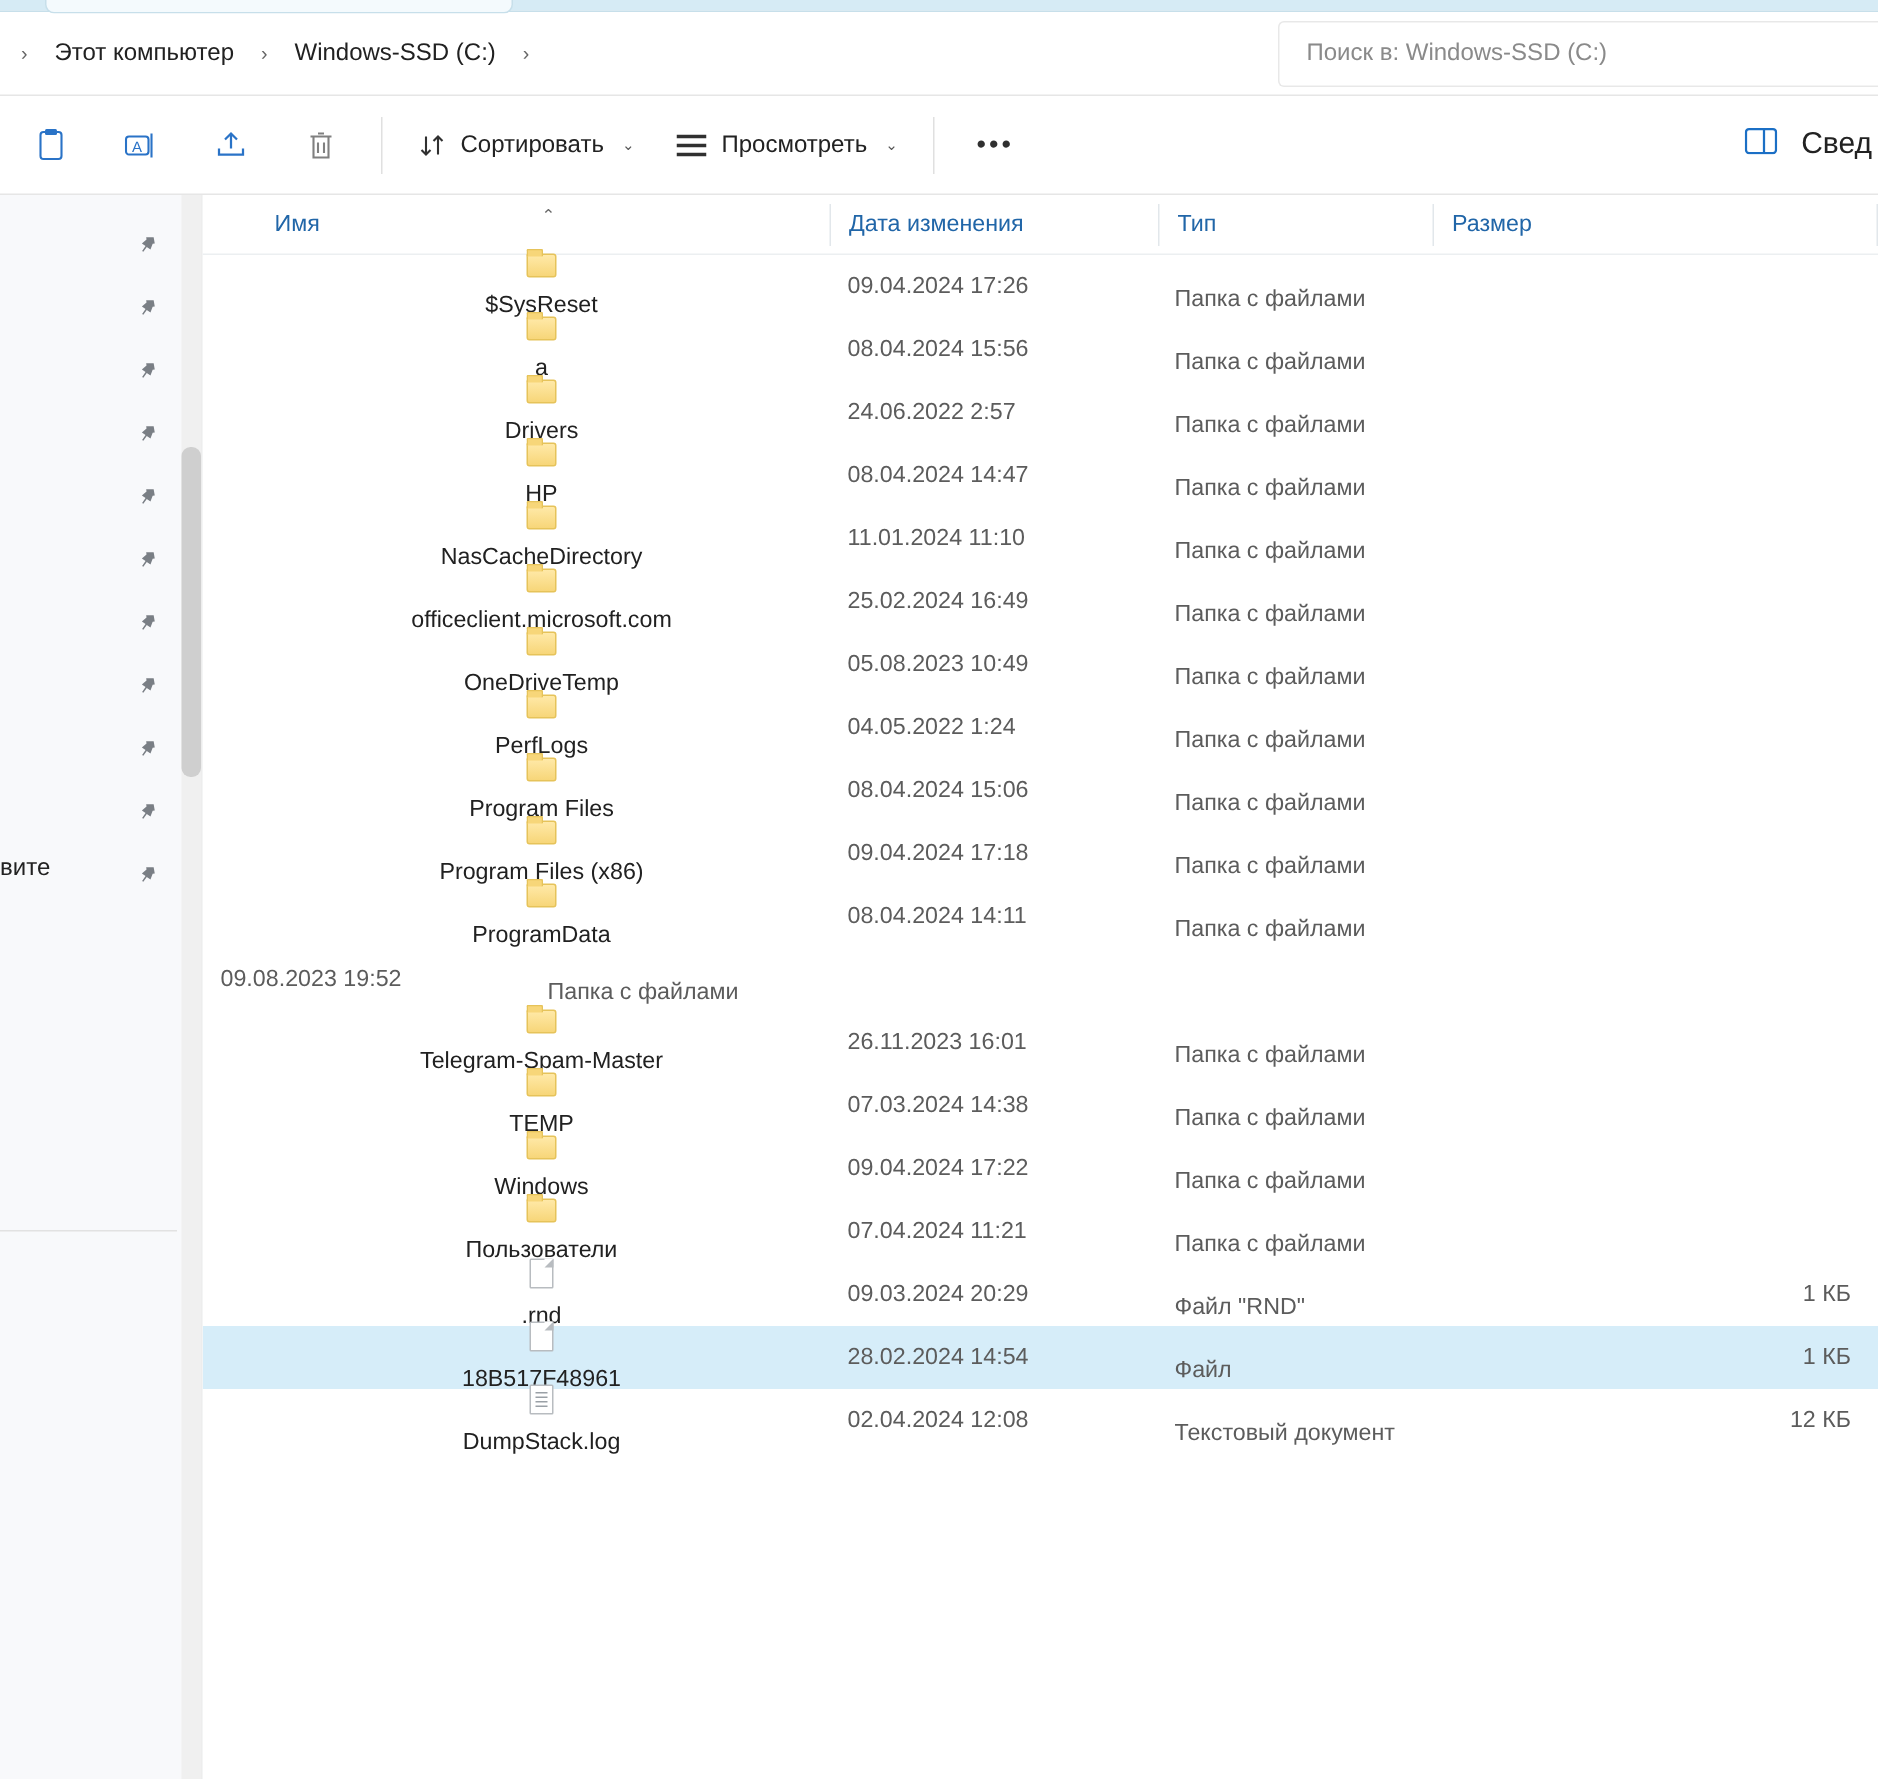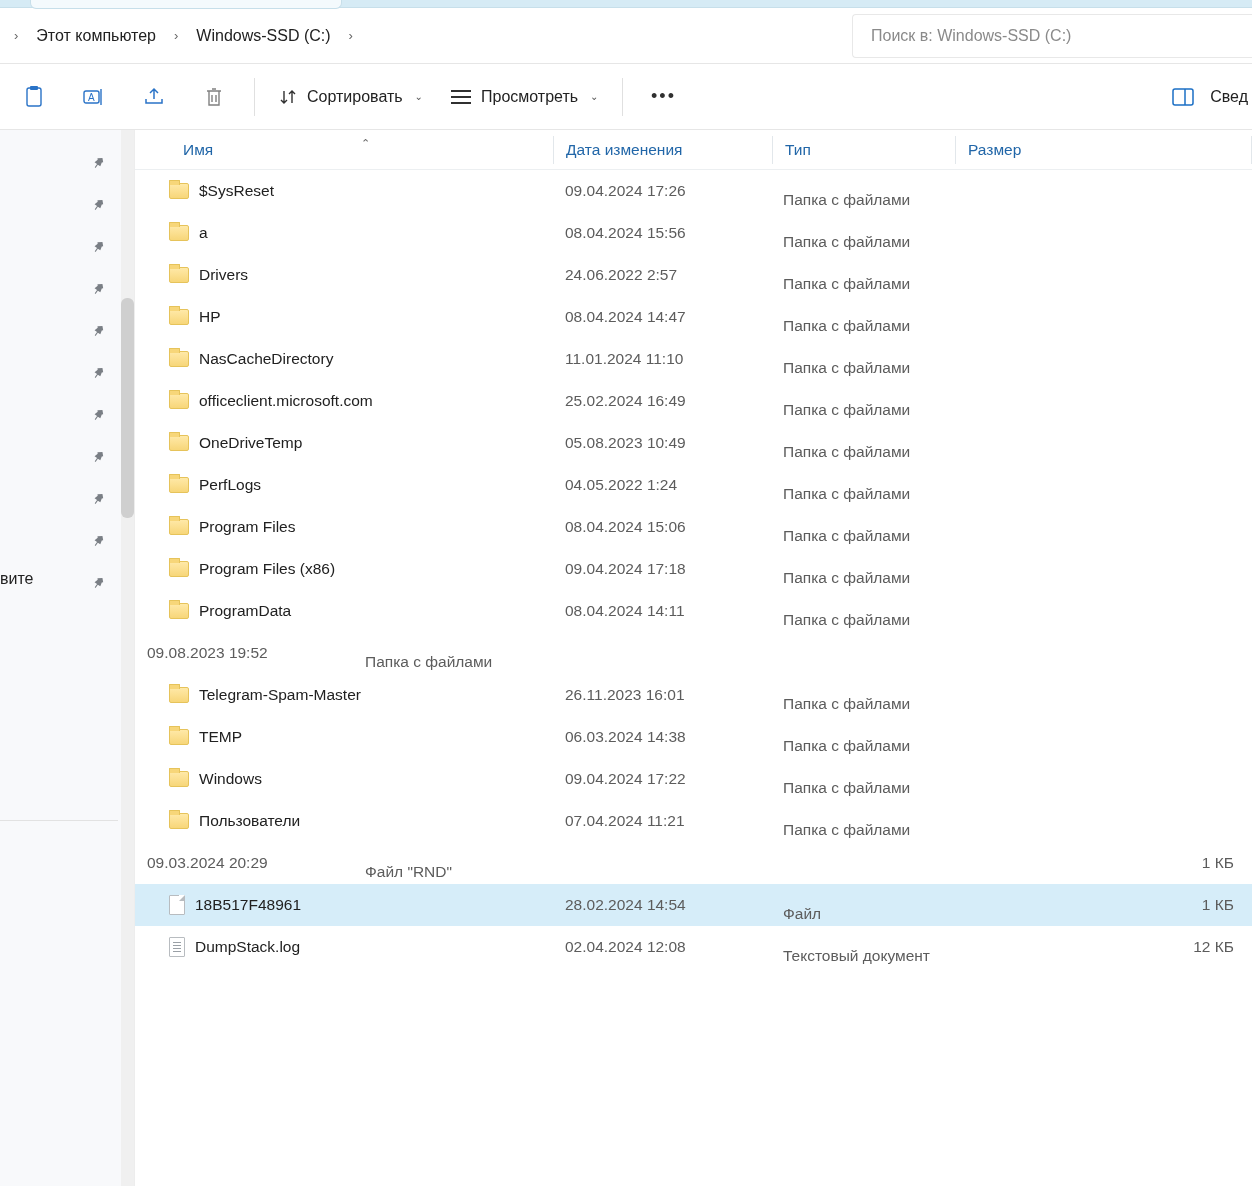--- a/index.html
+++ b/index.html
@@ -93,25 +93,25 @@
     padding: 0 14px;
     height: 50px;
     color: #222;
     font-size: 16px;
     gap: 10px;
   }
   .tb-chev-down { font-size: 10px; color: #555; margin-left: 2px; }
   .tb-right {
     margin-left: auto;
     display: flex;
-    align-items: flex-end;
+    align-items: flex-start;
     gap: 16px;
     padding-right: 0;
     color: #1b6fc5;
-    font-size: 16px;
+    font-size: 20px;
   }
   .body-row {
     display: flex;
     height: calc(100% - 8px - 56px - 66px);
   }
   .sidebar {
     width: 135px;
     background: #f8f9fb;
     border-right: 1px solid #ededed;
     padding-top: 12px;
@@ -176,21 +176,21 @@
     display: flex;
     align-items: center;
     height: 42px;
     font-size: 15.5px;
     color: #212121;
   }
   .file-row.selected {
     background: #d6edf9;
     justify-content: flex-end;
   }
-  .c-name { width: 418px; display: flex; align-items: center; padding-left: 34px; gap: 10px; }
+  .c-name { width: 418px; display: flex; align-items: center; padding-left: 34px; gap: 10px; flex-direction: column; }
   .c-date { width: 218px; color: #5c5c5c; padding-left: 12px; }
   .c-type { width: 182px; color: #5c5c5c; padding-left: 12px; margin-top: 18px; }
   .c-size { flex: 1; color: #5c5c5c; text-align: right; padding-right: 18px; }
   .icon-folder {
     width: 20px; height: 16px;
     background: linear-gradient(to bottom, #ffe9a8, #f7d679);
     border-radius: 1px 2px 2px 2px;
     border: 1px solid #e6c35a;
     position: relative;
   }
@@ -486,21 +486,21 @@
           </div>
           <div class="c-date">26.11.2023 16:01</div>
           <div class="c-type">Папка с файлами</div>
           <div class="c-size"></div>
         </div>
         <div class="file-row">
           <div class="c-name">
             <div class="icon-folder"></div>
             <span>TEMP</span>
           </div>
-          <div class="c-date">06.03.2024 14:38</div>
+          <div class="c-date">07.03.2024 14:38</div>
           <div class="c-type">Папка с файлами</div>
           <div class="c-size"></div>
         </div>
         <div class="file-row">
           <div class="c-name">
             <div class="icon-folder"></div>
             <span>Windows</span>
           </div>
           <div class="c-date">09.04.2024 17:22</div>
           <div class="c-type">Папка с файлами</div>
@@ -509,20 +509,24 @@
         <div class="file-row">
           <div class="c-name">
             <div class="icon-folder"></div>
             <span>Пользователи</span>
           </div>
           <div class="c-date">07.04.2024 11:21</div>
           <div class="c-type">Папка с файлами</div>
           <div class="c-size"></div>
         </div>
         <div class="file-row">
+          <div class="c-name">
+            <div class="icon-file"></div>
+            <span>.rnd</span>
+          </div>
           <div class="c-date">09.03.2024 20:29</div>
           <div class="c-type">Файл "RND"</div>
           <div class="c-size">1 КБ</div>
         </div>
         <div class="file-row selected">
           <div class="c-name">
             <div class="icon-file"></div>
             <span>18B517F48961</span>
           </div>
           <div class="c-date">28.02.2024 14:54</div>

